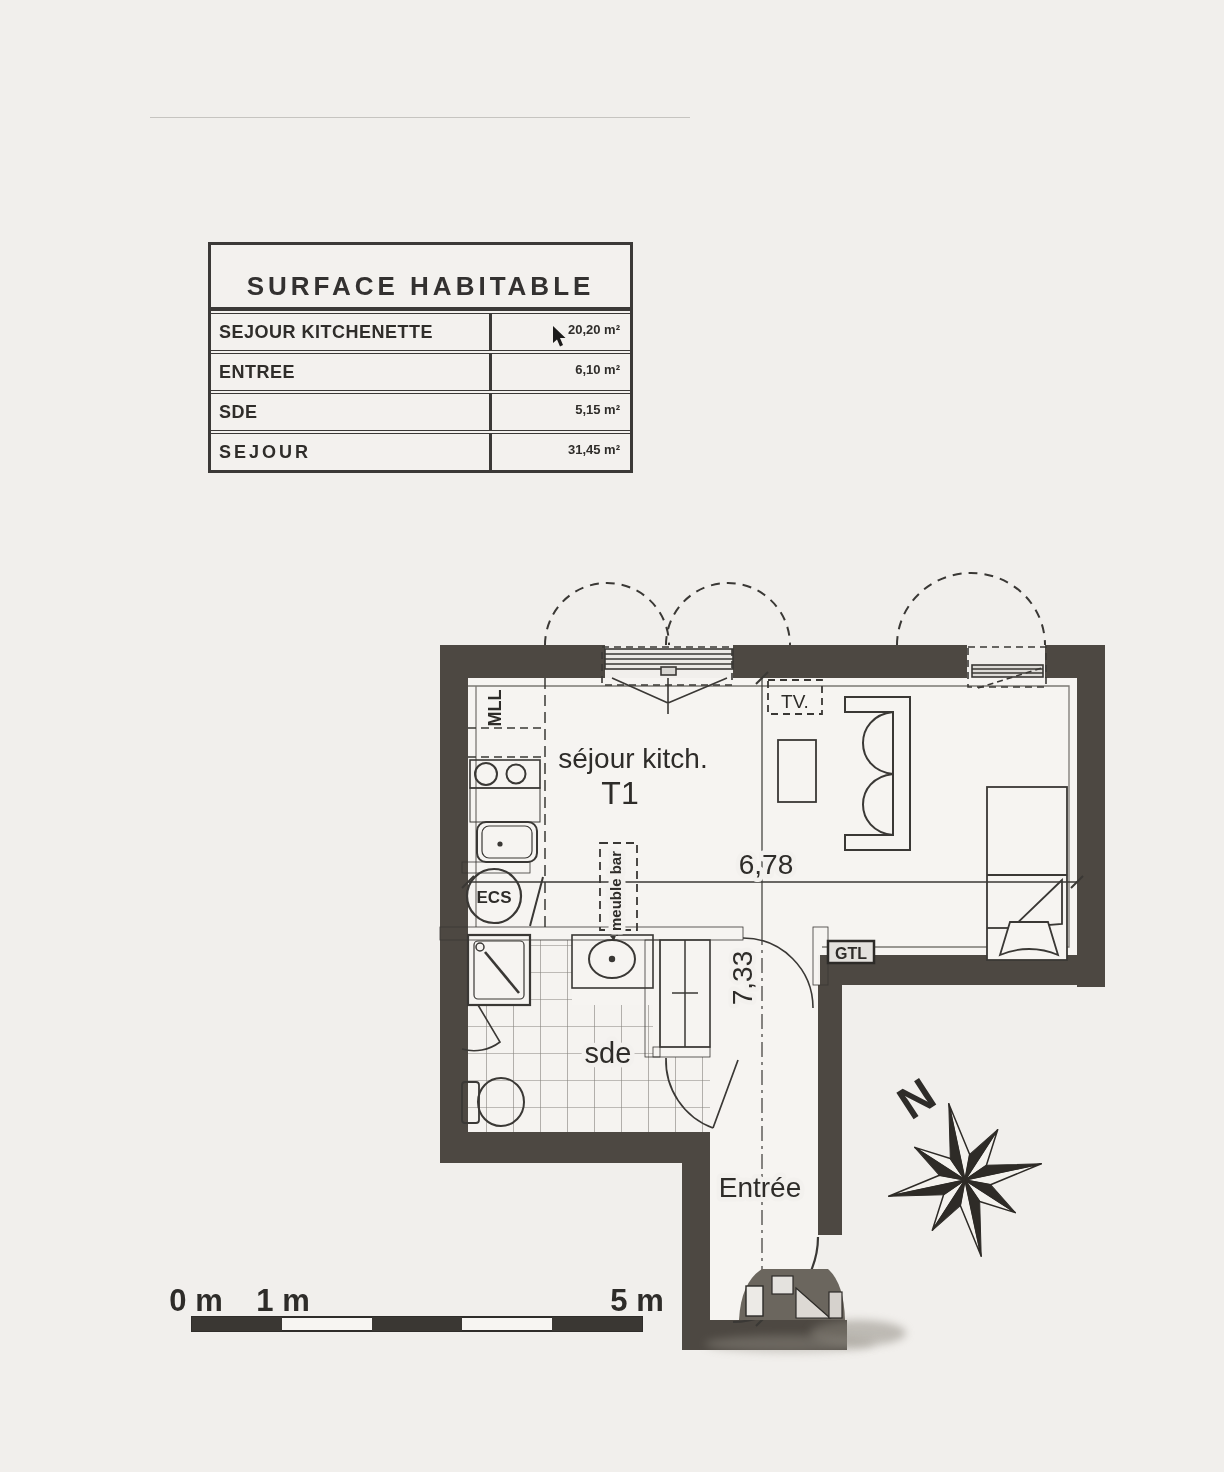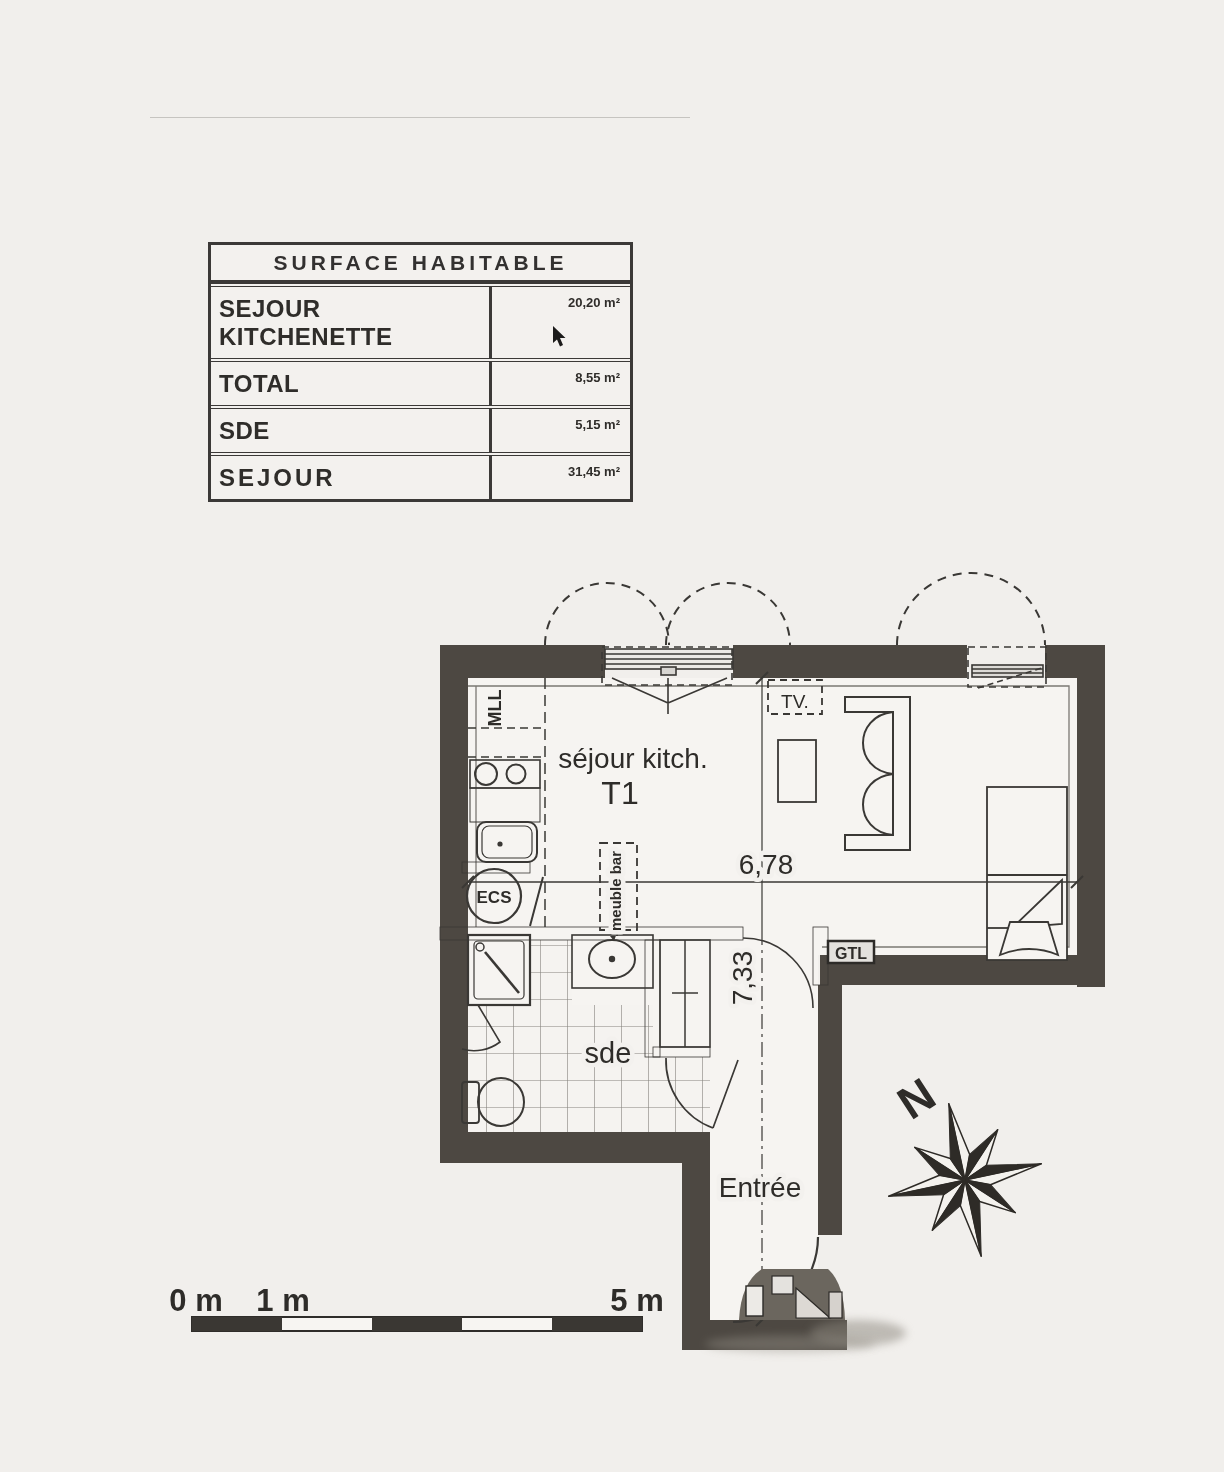--- a/index.html
+++ b/index.html
@@ -9,27 +9,27 @@
     font-family:"Liberation Sans", sans-serif;
     color:#2f2d2a;
   }
   .faint-line{position:absolute;left:150px;top:117px;width:540px;height:1px;background:#c6c4c0;}
   
   .surface-table{
     position:absolute;left:208px;top:242px;width:425px;
     border:3px solid #3b3937; background:#f3f1ee; box-sizing:border-box;
   }
   .st-header{
-    text-align:center;font-size:21px;font-weight:700;letter-spacing:4px;
-    padding:6px 0 5px 0;border-bottom:3px solid #3b3937;color:#333130;
+    text-align:center;font-size:26px;font-weight:700;letter-spacing:4px;
+    padding:6px 0 5px 0;border-bottom:3px solid #3b3937;color:#333130;margin-top:20px;
   }
   .st-row{display:flex;align-items:stretch;border-top:4px double #3b3937;}
   .st-row:first-of-type{border-top:none;}
   .st-label{
-    flex:1;padding:8px 6px 7px 8px;font-size:24px;font-weight:600;letter-spacing:.5px;
+    flex:1;padding:8px 6px 7px 8px;font-size:18px;font-weight:600;letter-spacing:.5px;
   }
   .st-value{
     width:128px;border-left:3px solid #3b3937;text-align:right;
     padding:8px 10px 7px 0;font-size:13px;font-weight:600;
   }
   .st-total .st-label{font-weight:700;letter-spacing:3px;}
   .st-total .st-value{font-weight:700;margin-left:29px;}
   .cursor{position:absolute;left:552px;top:326px;width:16px;height:22px;}
   
   .plan-svg{position:absolute;left:0;top:0;}
@@ -45,22 +45,22 @@
 
   <div class="faint-line"></div>
 
   <div class="surface-table">
     <div class="st-header">SURFACE HABITABLE</div>
     <div class="st-row">
       <div class="st-label">SEJOUR KITCHENETTE</div>
       <div class="st-value">20,20 m²</div>
     </div>
     <div class="st-row">
-      <div class="st-label">TOTAL</div>
-      <div class="st-value">8,55 m²</div>
+      <div class="st-label">ENTREE</div>
+      <div class="st-value">6,10 m²</div>
     </div>
     <div class="st-row">
       <div class="st-label">SDE</div>
       <div class="st-value">5,15 m²</div>
     </div>
     <div class="st-row st-total">
       <div class="st-label">SEJOUR</div>
       <div class="st-value">31,45 m²</div>
     </div>
   </div>

